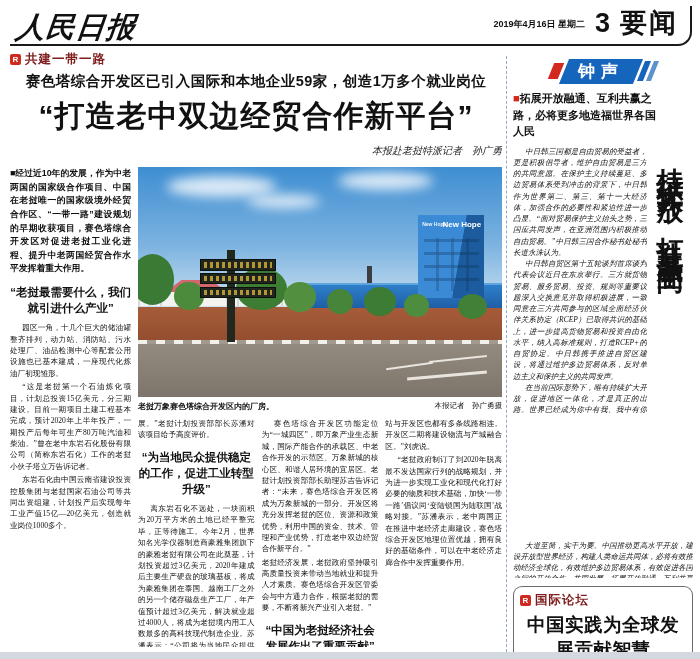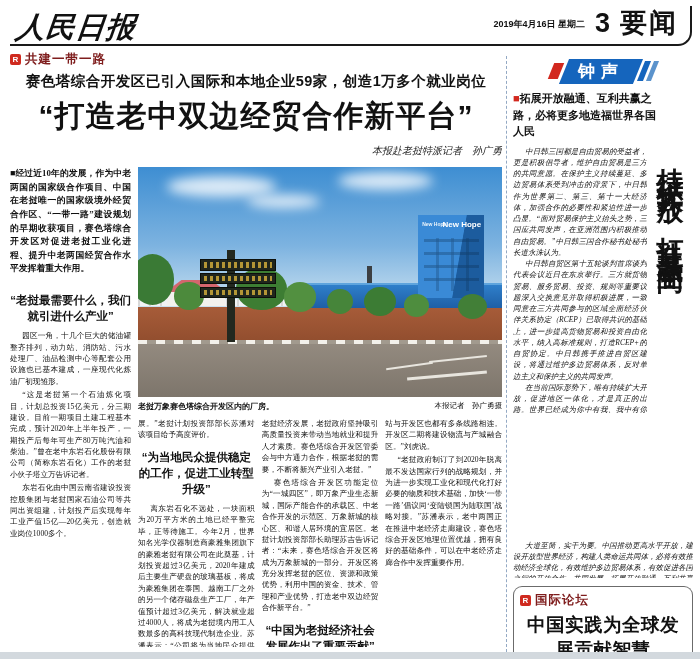--- a/index.html
+++ b/index.html
@@ -27,21 +27,21 @@
   .tag-icon { width:11px; height:11px; background:#cf2a1f; color:#fff; font-family:"Liberation Sans", sans-serif;
     font-size:8px; font-weight:bold; display:flex; align-items:center; justify-content:center; border-radius:2px; }
   .tag-label { color:#7f1d1d; font-family:"Liberation Sans", sans-serif; font-weight:bold; font-size:12.5px; letter-spacing:1px; }
   .kicker { text-align:center; font-family:"Liberation Sans", sans-serif; font-weight:bold; font-size:14.5px; margin-top:6px; letter-spacing:.5px; }
   .headline { text-align:center; font-family:"Liberation Sans", sans-serif; font-weight:bold; font-size:30px; margin-top:5px; letter-spacing:1px; }
   .byline { text-align:right; font-style:italic; font-size:10px; margin-top:7px; color:#222; }
   .body-row { display:flex; margin-top:9px; gap:7px; }
   .col1 { width:121px; height:486px; overflow:hidden; }
   .right-stack { width:364px; }
   .newsp { font-size:7.6px; line-height:1.5; text-align:justify; text-indent:1.6em; margin-bottom:2px; }
-  .lead { font-family:Liberation Serif, serif; font-weight:bold; font-size:8.8px; line-height:1.55; text-align:justify; text-indent:0; margin-bottom:16px; }
+  .lead { font-family:Liberation Sans, sans-serif; font-weight:bold; font-size:8.8px; line-height:1.55; text-align:justify; text-indent:0; margin-bottom:8px; }
   .col-subhead { font-family:"Liberation Sans", sans-serif; font-weight:bold; font-size:11.5px; line-height:1.4; text-align:center; margin:8px 0 6px 0; }
   
   .photo { position:relative; width:364px; height:230px; overflow:hidden; background:#9cc4e4; }
   .ph-sky { position:absolute; inset:0; height:62%; background:linear-gradient(#3e8ed2, #7db3e0 55%, #cfe4f2); }
   .cloud { position:absolute; background:rgba(255,255,255,.8); border-radius:50%; filter:blur(6px); }
   .ph-dirt { position:absolute; left:0; right:0; top:61%; height:17%; background:linear-gradient(#a75c39, #8f4c2d); }
   .ph-road { position:absolute; left:0; right:0; top:76%; height:24%; background:linear-gradient(#948b80, #7d756b); }
   .ph-curb { position:absolute; left:0; right:0; top:75%; height:4px;
     background:repeating-linear-gradient(90deg, #f2f0ea 0 9px, #a29a8e 9px 18px); }
   .ph-fence { position:absolute; left:0; width:58%; top:57.5%; height:7px; background:rgba(245,245,245,.9);
@@ -185,22 +185,22 @@
         <div class="cols-row">
 
           <div class="ncol">
             <p class="newsp" style="text-indent:0;">展。”老挝计划投资部部长苏潘对该项目给予高度评价。</p>
             <div class="col-subhead">“为当地民众提供稳定的工作，促进工业转型升级”</div>
             <p class="newsp">离东岩石化不远处，一块面积为20万平方米的土地已经平整完毕，正等待施工。今年2月，世界知名光学仪器制造商豪雅集团旗下的豪雅老挝有限公司在此奠基，计划投资超过3亿美元，2020年建成后主要生产硬盘的玻璃基板，将成为豪雅集团在泰国、越南工厂之外的另一个储存磁盘生产工厂，年产值预计超过3亿美元，解决就业超过4000人，将成为老挝境内用工人数最多的高科技现代制造企业。苏潘表示：“公司将为当地民众提供稳定的工作，促进工业转型升级。”</p>
 
           </div>
 
           <div class="ncol">
+            <p class="newsp">赛色塔综合开发区功能定位为“一城四区”，即万象产业生态新城，国际产能合作的承载区、中老合作开发的示范区、万象新城的核心区、和谐人居环境的宜居区。老挝计划投资部部长助理苏吉告诉记者：“未来，赛色塔综合开发区将成为万象新城的一部分。开发区将充分发挥老挝的区位、资源和政策优势，利用中国的资金、技术、管理和产业优势，打造老中双边经贸合作新平台。”</p>
             <p class="newsp" style="text-indent:0;">老挝经济发展，老挝政府坚持吸引高质量投资来带动当地就业和提升人才素质。赛色塔综合开发区管委会与中方通力合作，根据老挝的需要，不断将新兴产业引入老挝。”</p>
-            <p class="newsp">赛色塔综合开发区功能定位为“一城四区”，即万象产业生态新城，国际产能合作的承载区、中老合作开发的示范区、万象新城的核心区、和谐人居环境的宜居区。老挝计划投资部部长助理苏吉告诉记者：“未来，赛色塔综合开发区将成为万象新城的一部分。开发区将充分发挥老挝的区位、资源和政策优势，利用中国的资金、技术、管理和产业优势，打造老中双边经贸合作新平台。”</p>
             <div class="col-subhead">“中国为老挝经济社会发展作出了重要贡献”</div>
 
           </div>
 
           <div class="ncol">
             <p class="newsp" style="text-indent:0;">站与开发区也都有多条线路相连。开发区二期将建设物流与产城融合区。”刘虎说。</p>
             <p class="newsp">“老挝政府制订了到2020年脱离最不发达国家行列的战略规划，并为进一步实现工业化和现代化打好必要的物质和技术基础，加快‘一带一路’倡议同‘变陆锁国为陆联国’战略对接。”苏潘表示，老中两国正在推进中老经济走廊建设，赛色塔综合开发区地理位置优越，拥有良好的基础条件，可以在中老经济走廊合作中发挥重要作用。</p>
 
           </div>
         </div>

